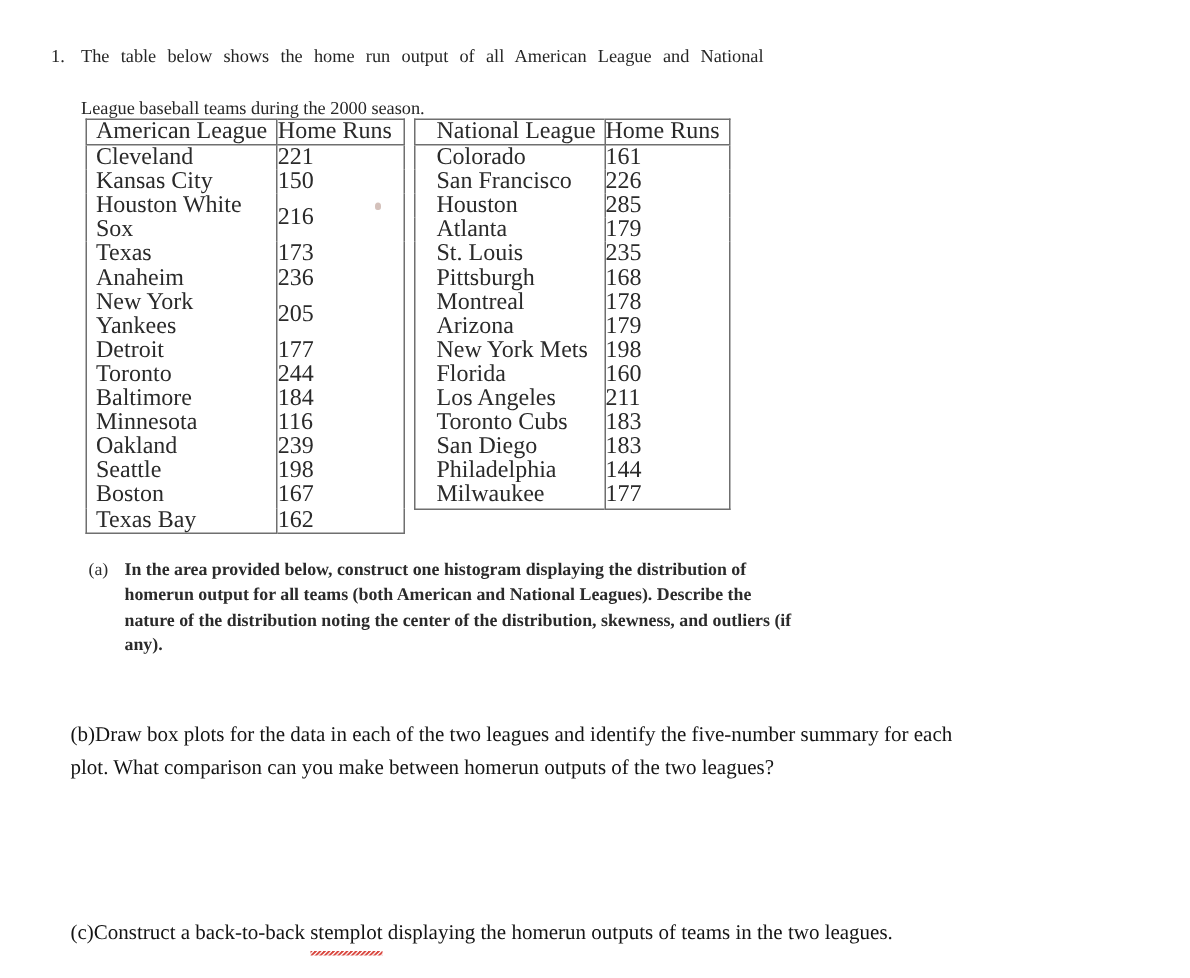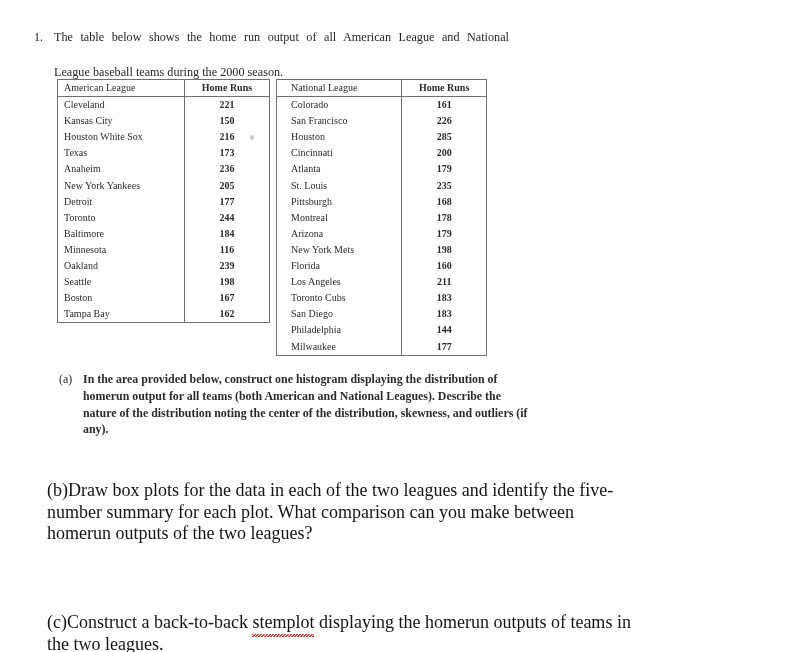--- a/index.html
+++ b/index.html
@@ -53,41 +53,39 @@
     content: "";
     display: inline-block;
     width: 100%;
   }
 
   
   .tbl {
     position: absolute;
     border: 1px solid #6f6f6f;
     border-collapse: collapse;
-    font-size: 10px;
+    font-size: 16px;
     color: #2a2a2a;
     background: #fff;
   }
   .tbl td, .tbl th {
     padding: 0;
     margin: 0;
     border: 0;
     font-weight: normal;
     height: 16.1px;
     line-height: 16.1px;
     vertical-align: middle;
   }
   .tbl .c-name {
     padding-left: 6px;
     text-align: left;
     border-right: 1px solid #6f6f6f;
   }
   .tbl .c-val {
-    text-align: center;
-    font-weight: bold;
   }
   .tbl thead td {
     border-bottom: 1px solid #6f6f6f;
   }
   .tbl thead .c-name { padding-left: 6px; }
 
   #table-al {
     left: 57px;
     top: 79px;
     width: 213px;
@@ -125,21 +123,21 @@
     line-height: 16.8px;
     color: #2b2b2b;
   }
   .part-a .row { display: flex; align-items: flex-start; }
   .part-a .lab { width: 24px; flex: 0 0 24px; }
   .part-a .body { flex: 1 1 auto; font-weight: bold; }
 
   
   .part-big {
     position: absolute;
-    font-size: 18px;
+    font-size: 14px;
     line-height: 21.5px;
     color: #141414;
     font-family: "Liberation Serif", "DejaVu Serif", serif;
   }
   #part-b {
     left: 47px;
     top: 480px;
     width: 592px;
   }
   #part-c {
@@ -240,21 +238,21 @@
         </tr>
         <tr>
           <td class="c-name">Seattle</td>
           <td class="c-val">198</td>
         </tr>
         <tr>
           <td class="c-name">Boston</td>
           <td class="c-val">167</td>
         </tr>
         <tr>
-          <td class="c-name">Tampa Bay</td>
+          <td class="c-name">Texas Bay</td>
           <td class="c-val">162</td>
         </tr>
       </tbody>
   </table>
 
   <table class="tbl" id="table-nl">
     <thead>
       <tr>
         <td class="c-name">National League</td>
         <td class="c-val">Home Runs</td>
@@ -267,24 +265,20 @@
         </tr>
         <tr>
           <td class="c-name">San Francisco</td>
           <td class="c-val">226</td>
         </tr>
         <tr>
           <td class="c-name">Houston</td>
           <td class="c-val">285</td>
         </tr>
         <tr>
-          <td class="c-name">Cincinnati</td>
-          <td class="c-val">200</td>
-        </tr>
-        <tr>
           <td class="c-name">Atlanta</td>
           <td class="c-val">179</td>
         </tr>
         <tr>
           <td class="c-name">St. Louis</td>
           <td class="c-val">235</td>
         </tr>
         <tr>
           <td class="c-name">Pittsburgh</td>
           <td class="c-val">168</td>

